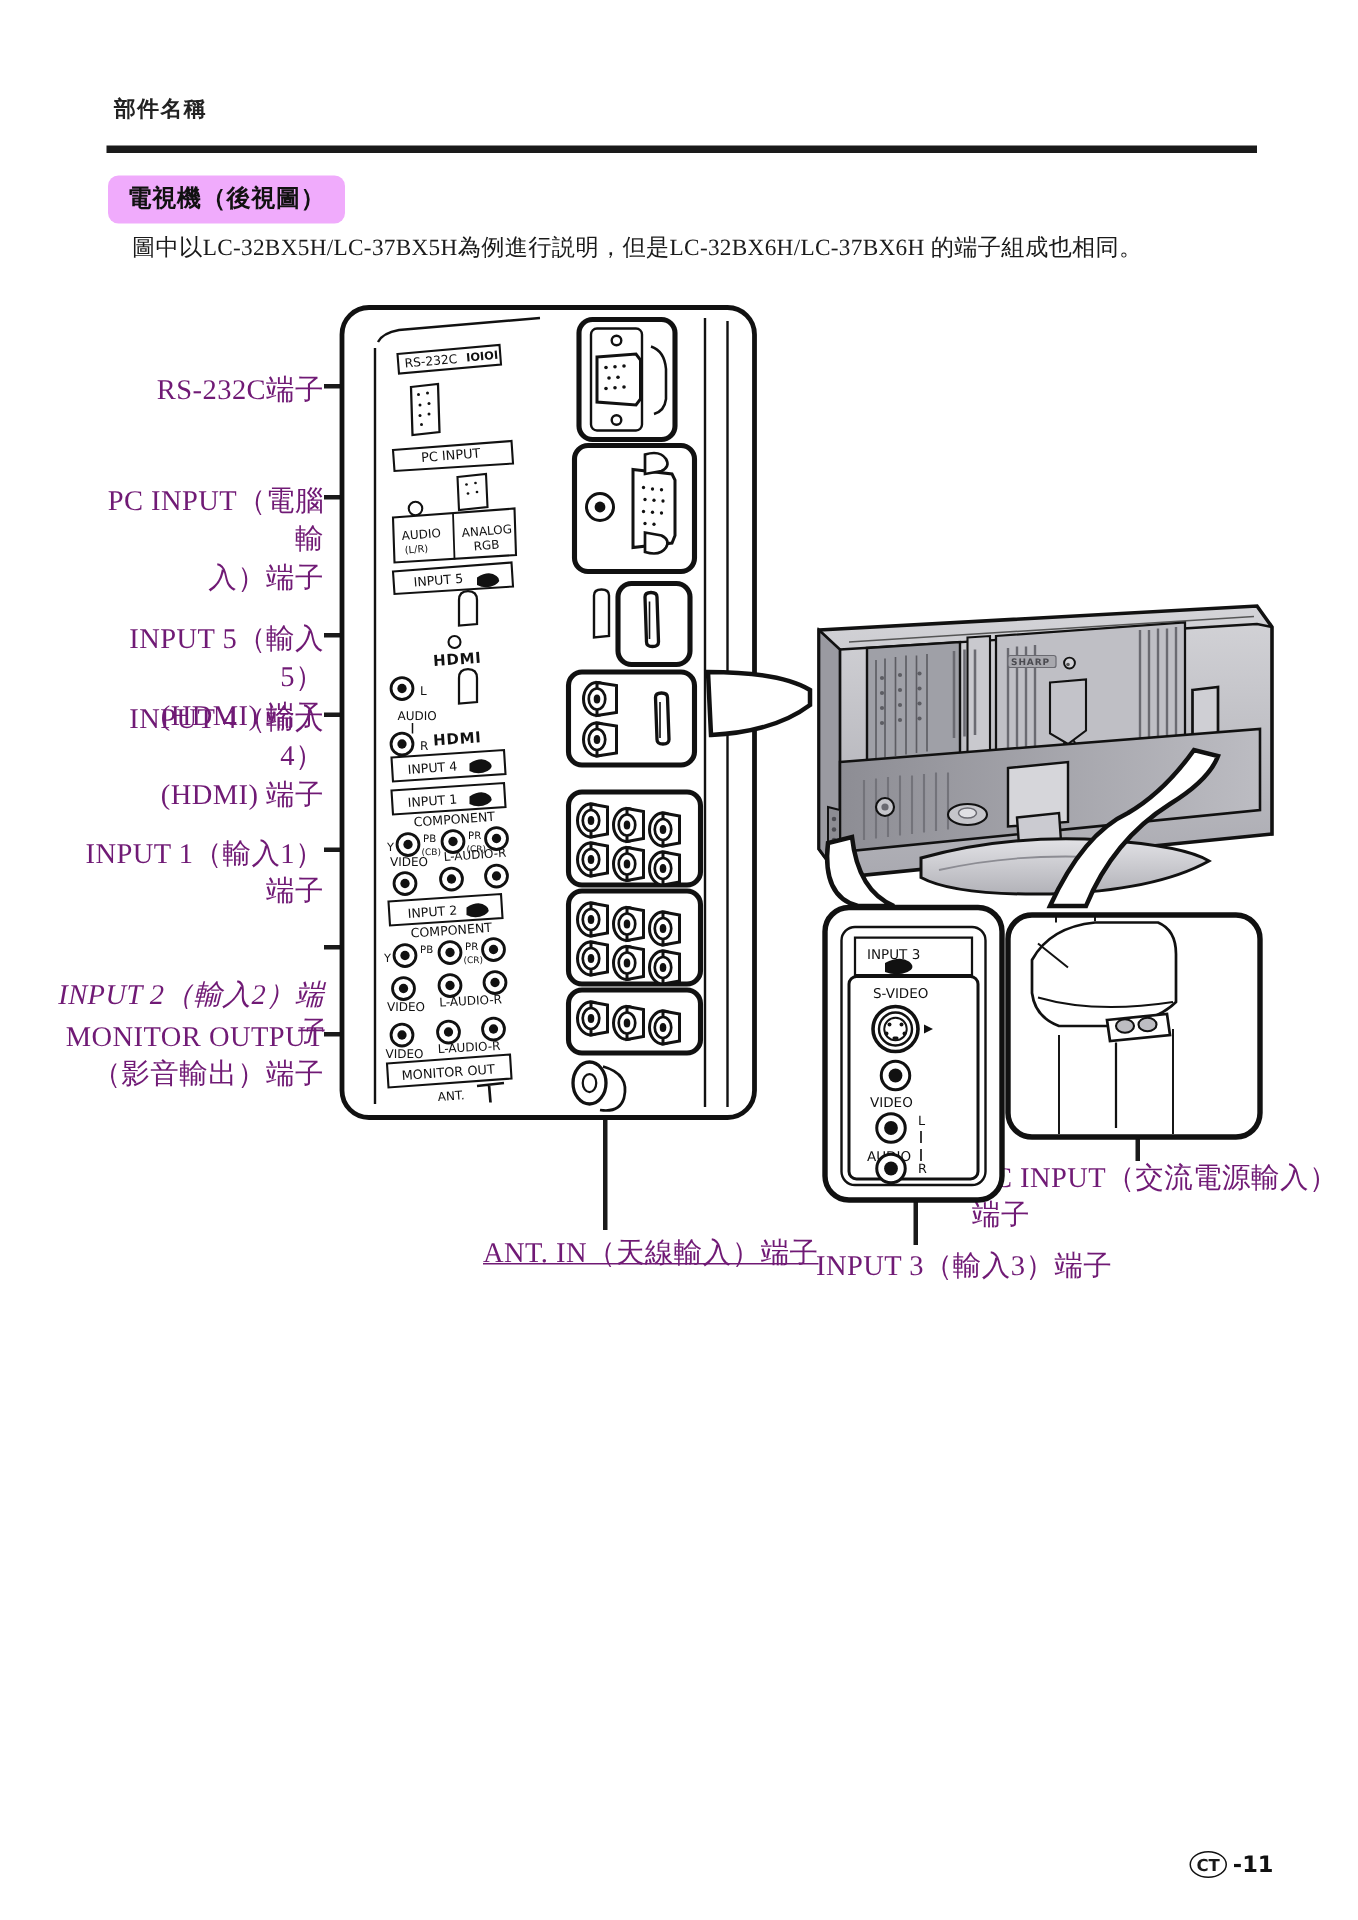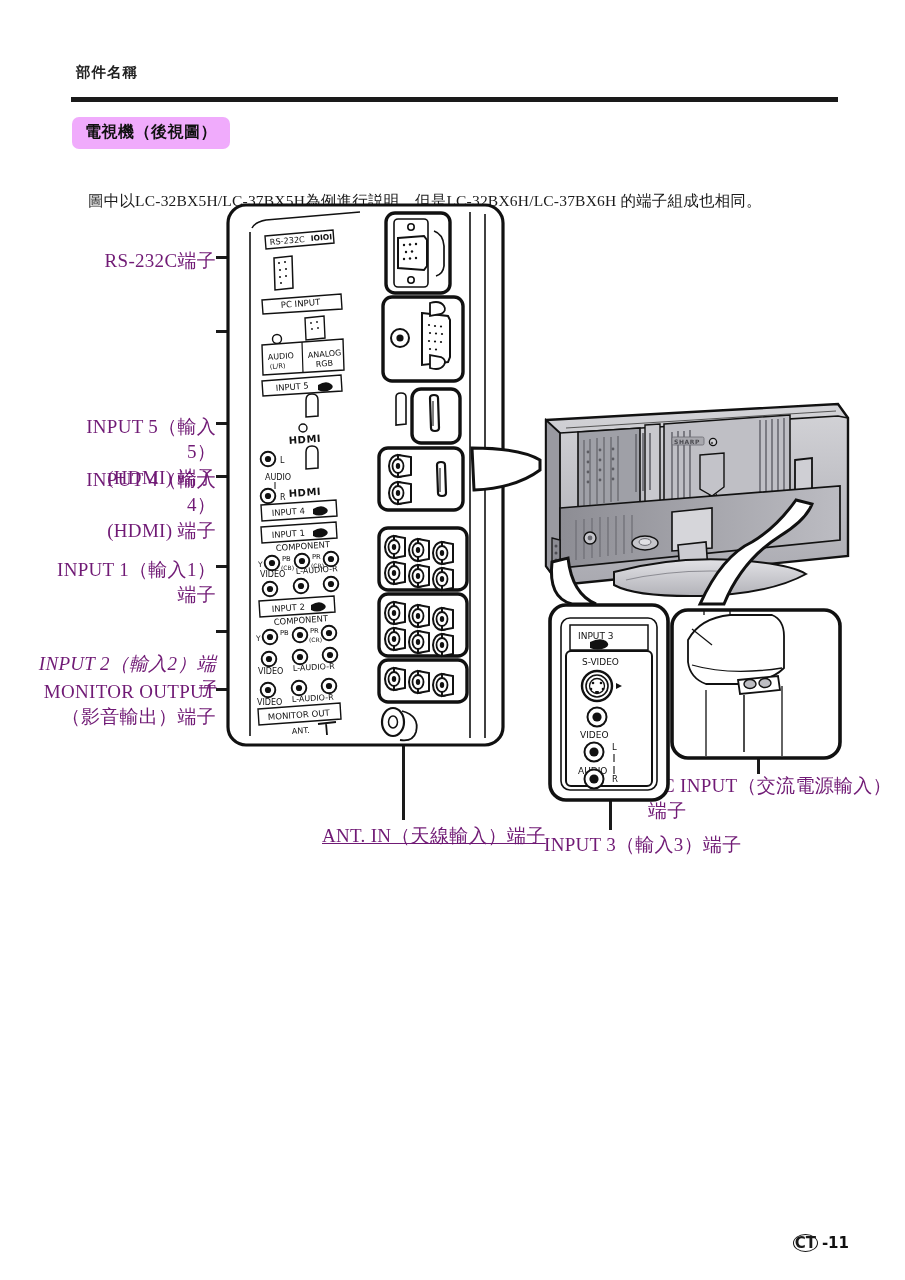--- a/index.html
+++ b/index.html
@@ -53,21 +53,20 @@
     letter-spacing: 0.5px;
   }
   #intro-text {
     position: absolute;
     left: 88px;
     top: 155px;
     font-size: 15.5px;
     letter-spacing: 0.2px;
     color: #1a1a1a;
     white-space: nowrap;
-    margin-top: 36px;
   }
 
   
   .callout {
     position: absolute;
     font-size: 19px;
     line-height: 1.34;
     color: #701a75;
     letter-spacing: 0.3px;
     white-space: pre-line;
@@ -124,21 +123,21 @@
     right: 56px;
     bottom: 28px;
     display: flex;
     align-items: center;
     gap: 4px;
     font-family: "DejaVu Sans", "Liberation Sans", sans-serif;
   }
   #page-locale {
     border: 1.6px solid #111;
     border-radius: 50%;
-    font-size: 15px;
+    font-size: 11px;
     font-weight: 700;
     width: 23px; height: 16px;
     display: flex; align-items: center; justify-content: center;
     letter-spacing: 0;
   }
   #page-number {
     font-size: 15px;
     font-weight: 700;
     color: #111;
   }
@@ -148,20 +147,22 @@
 
 <div class="page">
 
   <div id="section-title">部件名稱</div>
   <div id="header-rule"></div>
   <div id="subsection-badge">電視機（後視圖）</div>
   <div id="intro-text">圖中以LC-32BX5H/LC-37BX5H為例進行説明，但是LC-32BX6H/LC-37BX6H 的端子組成也相同。</div>
 
   <div class="callout right" style="left:58px; top:248px; width:158px;">RS-232C端子</div>
 
+  <div class="callout right" style="left:58px; top:322px; width:158px;">PC  INPUT（電腦輸
+入）端子</div>
 
   <div class="callout right" style="left:58px; top:414px; width:158px;">INPUT  5（輸入5）
 (HDMI) 端子</div>
 
   <div class="callout right" style="left:58px; top:467px; width:158px;">INPUT  4（輸入4）
 (HDMI) 端子</div>
 
   <div class="callout right" style="left:38px; top:557px; width:178px;">INPUT  1（輸入1）端子</div>
 
   <div class="callout right" style="left:38px; top:651px; width:178px;font-style:italic;">INPUT  2（輸入2）端子</div>

